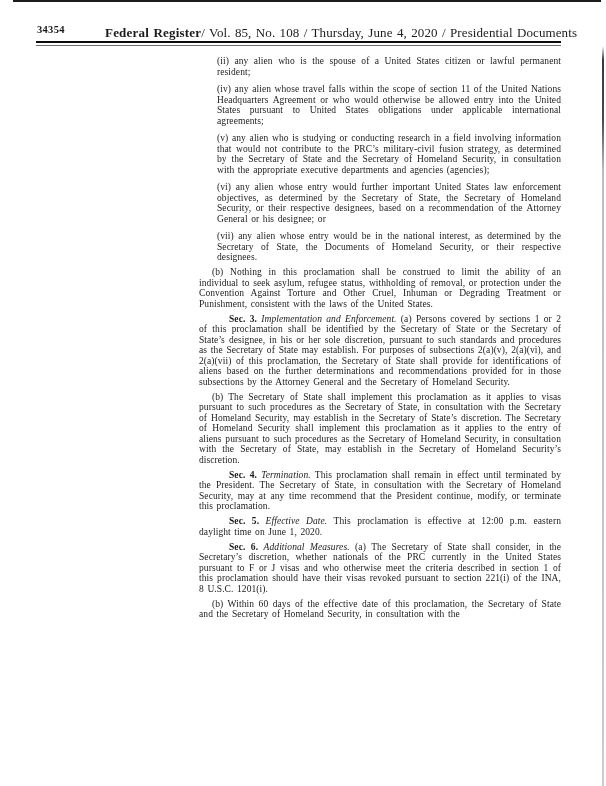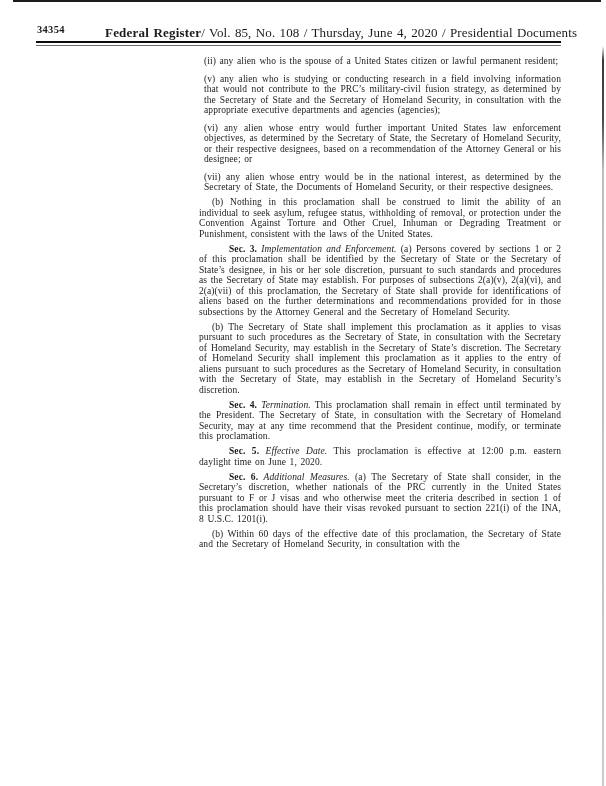--- a/index.html
+++ b/index.html
@@ -76,21 +76,21 @@
     top: 56px;
     width: 362px;
     font-size: 9.5px;
     line-height: 10.5px;
     text-align: justify;
     letter-spacing: 0.08px;
     word-spacing: 1.1px;
   }
   .body-col p { margin: 0; }
   .body-col p.item {
-    margin-left: 5px;
+    margin-left: 18px;
     margin-top: 7px;
   }
   .body-col p.item:first-child { margin-top: 0; }
   .body-col p.indent {
     margin-top: 4.5px;
     text-indent: 13px;
   }
   .body-col p.section {
     margin-top: 4.5px;
   }
@@ -106,20 +106,21 @@
 
   <header class="running-head">
     <span class="folio">34354</span>
     <span class="head-text"><b>Federal Register</b><span>/ Vol. 85, No. 108 / Thursday, June 4, 2020 / Presidential Documents</span></span>
   </header>
 
   <div class="header-rule"></div>
 
   <main class="body-col" id="paragraphs">
       <p class="item">(ii) any alien who is the spouse of a United States citizen or lawful permanent resident;</p>
+      <p class="item">(iv) any alien whose travel falls within the scope of section 11 of the United Nations Headquarters Agreement or who would otherwise be allowed entry into the United States pursuant to United States obligations under applicable international agreements;</p>
       <p class="item">(v) any alien who is studying or conducting research in a field involving information that would not contribute to the PRC’s military-civil fusion strategy, as determined by the Secretary of State and the Secretary of Homeland Security, in consultation with the appropriate executive departments and agencies (agencies);</p>
       <p class="item">(vi) any alien whose entry would further important United States law enforcement objectives, as determined by the Secretary of State, the Secretary of Homeland Security, or their respective designees, based on a recommendation of the Attorney General or his designee; or</p>
       <p class="item">(vii) any alien whose entry would be in the national interest, as determined by the Secretary of State, the Documents of Homeland Security, or their respective designees.</p>
       <p class="indent">(b) Nothing in this proclamation shall be construed to limit the ability of an individual to seek asylum, refugee status, withholding of removal, or protection under the Convention Against Torture and Other Cruel, Inhuman or Degrading Treatment or Punishment, consistent with the laws of the United States.</p>
       <p class="section"><span class="sec-label">Sec. 3.</span> <span class="sec-title">Implementation and Enforcement.</span> <span>(a) Persons covered by sections 1 or 2 of this proclamation shall be identified by the Secretary of State or the Secretary of State’s designee, in his or her sole discretion, pursuant to such standards and procedures as the Secretary of State may establish. For purposes of subsections 2(a)(v), 2(a)(vi), and 2(a)(vii) of this proclamation, the Secretary of State shall provide for identifications of aliens based on the further determinations and recommendations provided for in those subsections by the Attorney General and the Secretary of Homeland Security.</span></p>
       <p class="indent">(b) The Secretary of State shall implement this proclamation as it applies to visas pursuant to such procedures as the Secretary of State, in consultation with the Secretary of Homeland Security, may establish in the Secretary of State’s discretion. The Secretary of Homeland Security shall implement this proclamation as it applies to the entry of aliens pursuant to such procedures as the Secretary of Homeland Security, in consultation with the Secretary of State, may establish in the Secretary of Homeland Security’s discretion.</p>
       <p class="section"><span class="sec-label">Sec. 4.</span> <span class="sec-title">Termination.</span> <span>This proclamation shall remain in effect until terminated by the President. The Secretary of State, in consultation with the Secretary of Homeland Security, may at any time recommend that the President continue, modify, or terminate this proclamation.</span></p>
       <p class="section"><span class="sec-label">Sec. 5.</span> <span class="sec-title">Effective Date.</span> <span>This proclamation is effective at 12:00 p.m. eastern daylight time on June 1, 2020.</span></p>
       <p class="section"><span class="sec-label">Sec. 6.</span> <span class="sec-title">Additional Measures.</span> <span>(a) The Secretary of State shall consider, in the Secretary’s discretion, whether nationals of the PRC currently in the United States pursuant to F or J visas and who otherwise meet the criteria described in section 1 of this proclamation should have their visas revoked pursuant to section 221(i) of the INA, 8 U.S.C. 1201(i).</span></p>
       <p class="indent">(b) Within 60 days of the effective date of this proclamation, the Secretary of State and the Secretary of Homeland Security, in consultation with the</p>

